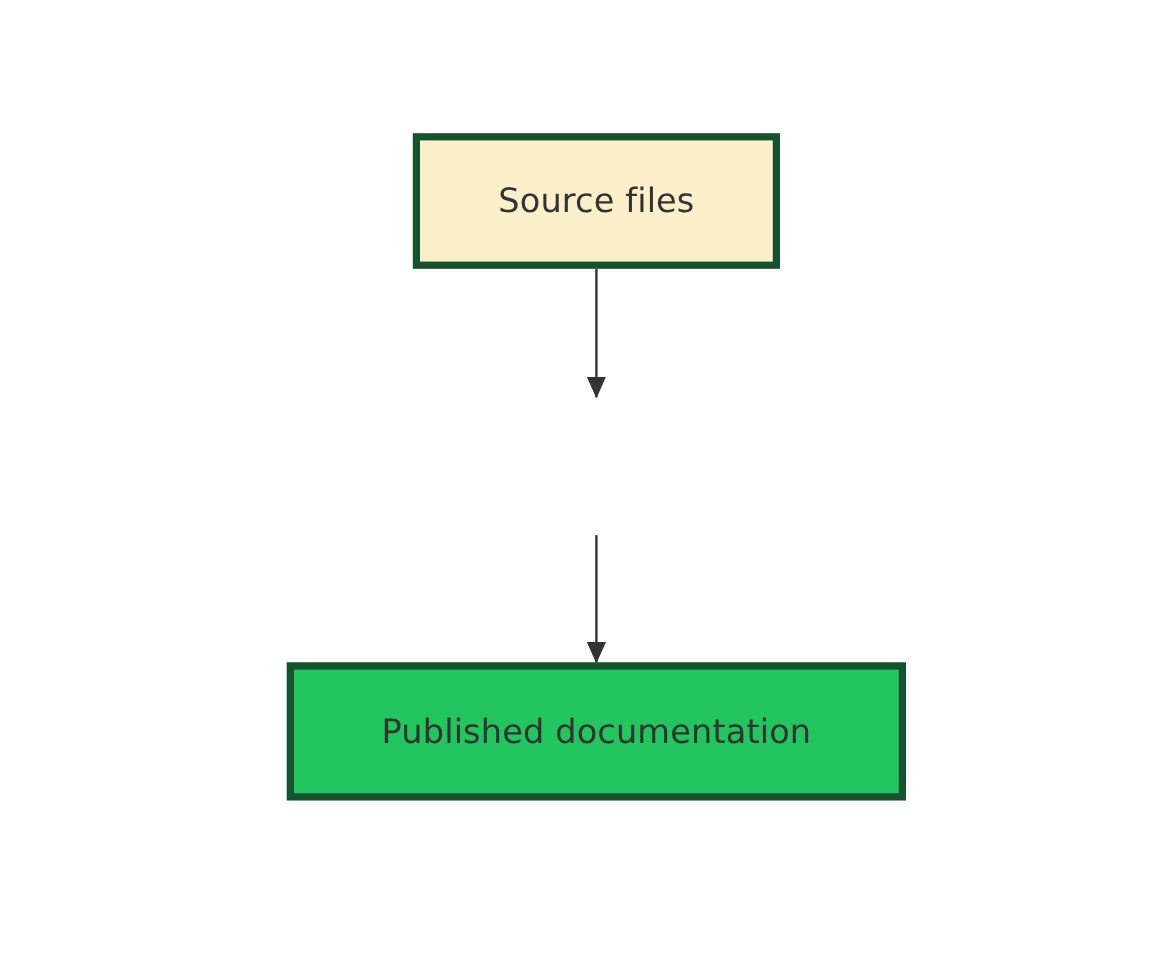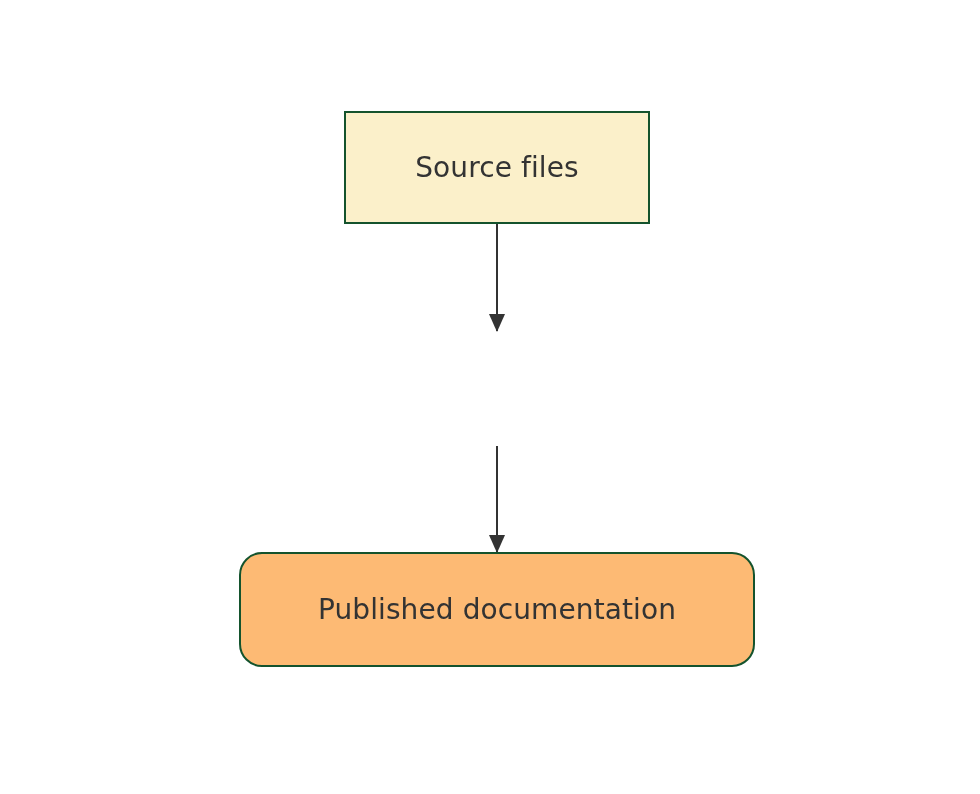--- a/index.html
+++ b/index.html
@@ -14,21 +14,21 @@
   #canvas {
     position: relative;
     width: 980px;
     height: 794px;
     background: #ffffff;
     overflow: hidden;
   }
   .node {
     position: absolute;
     box-sizing: border-box;
-    border: 2px solid #14532d;
+    border: 6px solid #14532d;
     border-radius: 0;
     display: flex;
     align-items: center;
     justify-content: center;
     text-align: left;
   }
   .node-label {
     font-size: 28px;
     line-height: 1.2;
     color: #333333;
@@ -48,22 +48,21 @@
     top: 331px;
     width: 433px;
     height: 115px;
     background: #e3d5ec;
   }
   #node-published-documentation {
     left: 239px;
     top: 552px;
     width: 516px;
     height: 115px;
-    background: #fdba74;
-    border-radius: 23px;
+    background: #22c55e;
   }
   .edge-layer {
     position: absolute;
     left: 0;
     top: 0;
     width: 980px;
     height: 794px;
     pointer-events: none;
   }
 </style>

